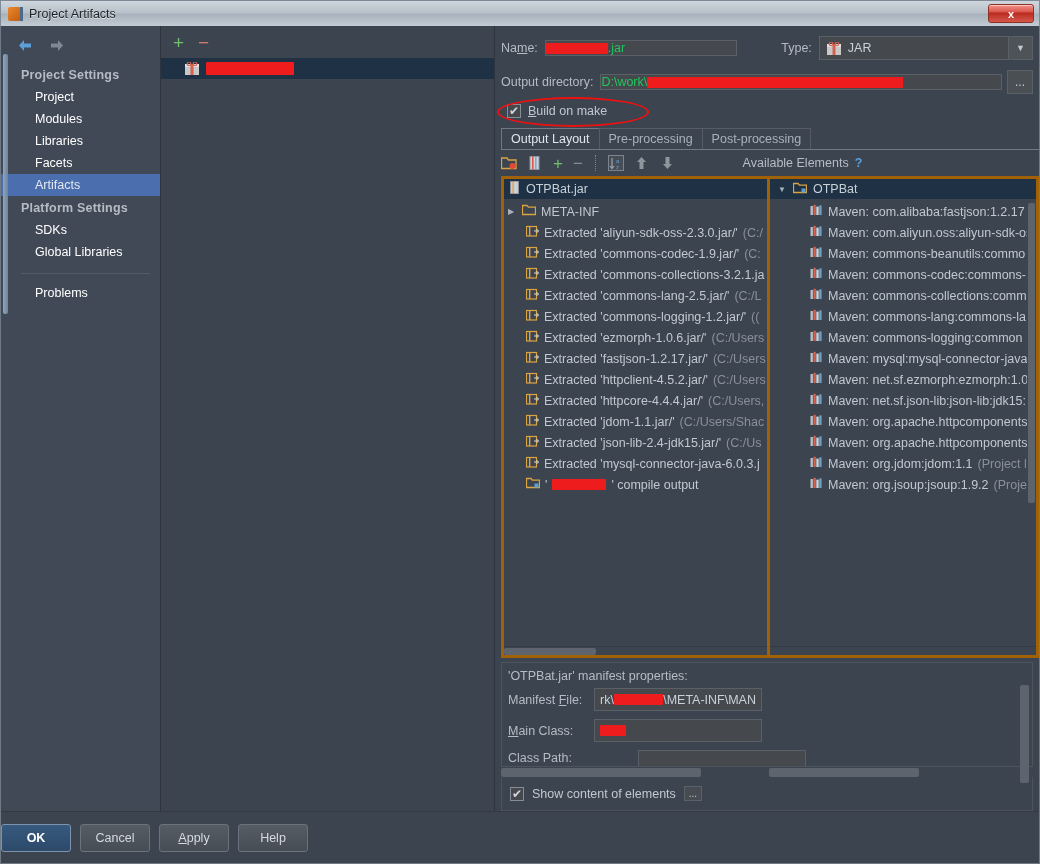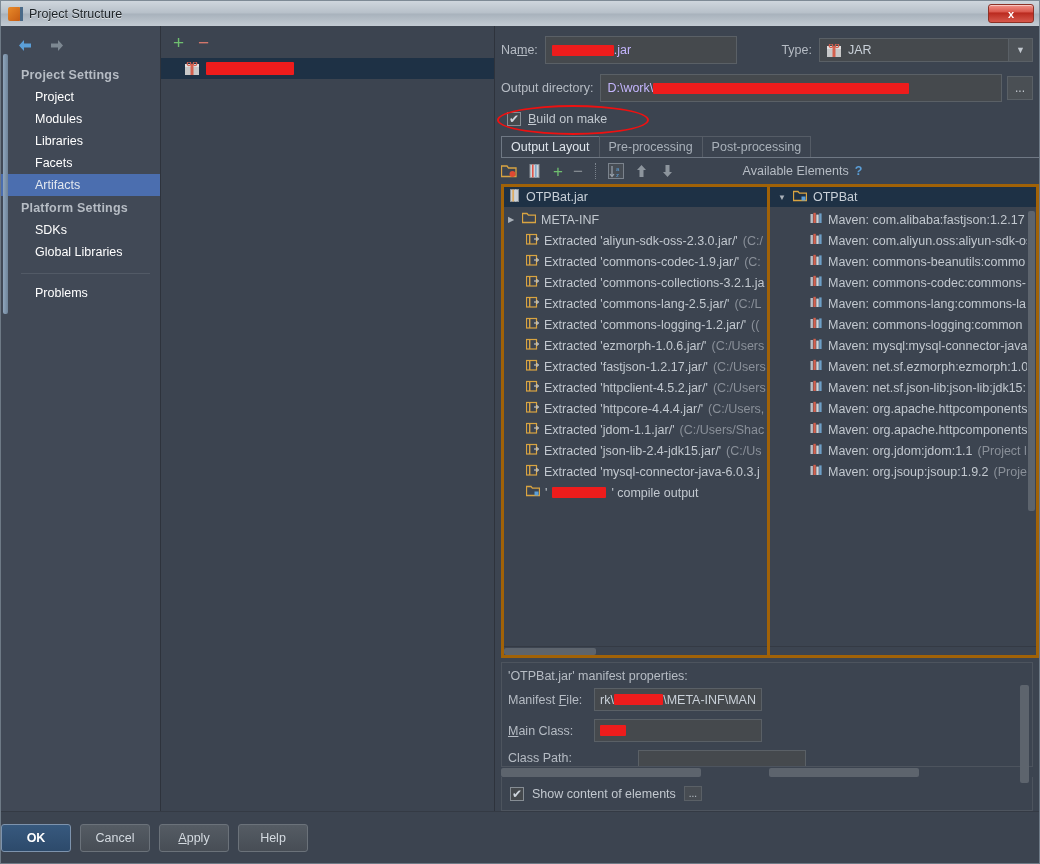--- a/index.html
+++ b/index.html
@@ -141,23 +141,23 @@
     display: flex; flex-direction: column;
     padding: 0;
   }
   .form { padding: 10px 6px 0 6px; }
   .frow { display:flex; align-items:center; margin-bottom: 10px; }
   .flabel {
     font-size: 12.5px; color: #b6bcc4; white-space: nowrap;
   }
   .flabel u { text-decoration: underline; }
   .finput {
-    background: #45494d; border: 1px solid #5a6066; height: 28px;
-    color: #c4b5fd; font-size: 12.5px;
-    display:flex; align-items:center; padding: 0 6px; overflow:hidden;
+    background: #45494d; border: 1px solid #5a6066; height: 16px;
+    color: #22c55e; font-size: 12.5px;
+    display:flex; align-items:center; padding: 0 0; overflow:hidden;
   }
   .redact {
     display:inline-block; background:#ee1c1c; height:11px;
     border-radius:1px; vertical-align:middle;
   }
   .combo {
     background: #45494d; border:1px solid #5a6066; height:24px;
     display:flex; align-items:center; padding-left:7px; gap:7px;
     color:#c9d0d8; font-size:12.5px; position:relative;
   }
@@ -321,21 +321,21 @@
   <div class="lower"></div>
 </div>
 
 <div id="dialog">
 
   <div class="titlebar">
     <span class="tb-icon">
       <span class="sq"></span>
         <span class="bar"></span>
     </span>
-    <span class="tb-title">Project Structure</span>
+    <span class="tb-title">Project Artifacts</span>
     <span class="winbtns">
       <span class="btn-close">x</span>
     </span>
   </div>
 
   <div class="dialog-body">
     <div class="content-row">
 
       <div class="nav">
         <div class="scrollstrip"></div>
@@ -679,20 +679,30 @@
                     <span>Maven: commons-codec:commons-</span>
                     <span class="dim"></span>
                   </div>
                 <div class="trow indent2">
                     <span><svg width="13" height="12" viewBox="0 0 13 12">
                         <rect x="0.5" y="2" width="2.4" height="9" fill="#b9bfc6"></rect>
                         <rect x="3.4" y="0.8" width="2.4" height="10.2" fill="#d4604e"></rect>
                         <rect x="6.3" y="2.6" width="2.4" height="8.4" fill="#cfd4d9"></rect>
                         <rect x="9.2" y="1.4" width="2.4" height="9.6" fill="#6e9fc7"></rect>
                       </svg></span>
+                    <span>Maven: commons-collections:comm</span>
+                    <span class="dim"></span>
+                  </div>
+                <div class="trow indent2">
+                    <span><svg width="13" height="12" viewBox="0 0 13 12">
+                        <rect x="0.5" y="2" width="2.4" height="9" fill="#b9bfc6"></rect>
+                        <rect x="3.4" y="0.8" width="2.4" height="10.2" fill="#d4604e"></rect>
+                        <rect x="6.3" y="2.6" width="2.4" height="8.4" fill="#cfd4d9"></rect>
+                        <rect x="9.2" y="1.4" width="2.4" height="9.6" fill="#6e9fc7"></rect>
+                      </svg></span>
                     <span>Maven: commons-lang:commons-la</span>
                     <span class="dim"></span>
                   </div>
                 <div class="trow indent2">
                     <span><svg width="13" height="12" viewBox="0 0 13 12">
                         <rect x="0.5" y="2" width="2.4" height="9" fill="#b9bfc6"></rect>
                         <rect x="3.4" y="0.8" width="2.4" height="10.2" fill="#d4604e"></rect>
                         <rect x="6.3" y="2.6" width="2.4" height="8.4" fill="#cfd4d9"></rect>
                         <rect x="9.2" y="1.4" width="2.4" height="9.6" fill="#6e9fc7"></rect>
                       </svg></span>

